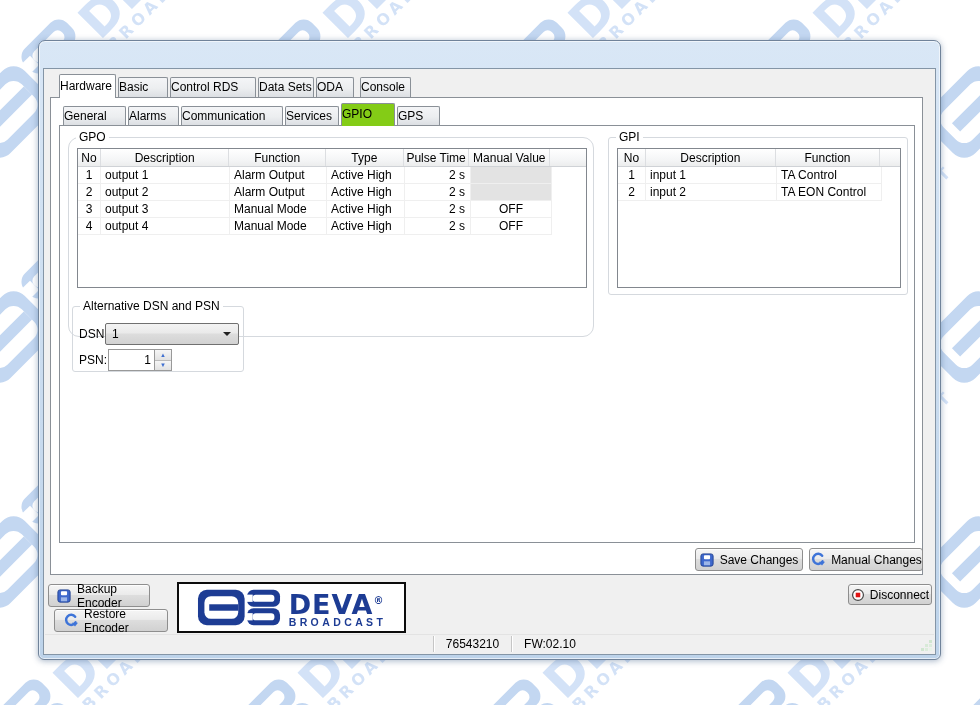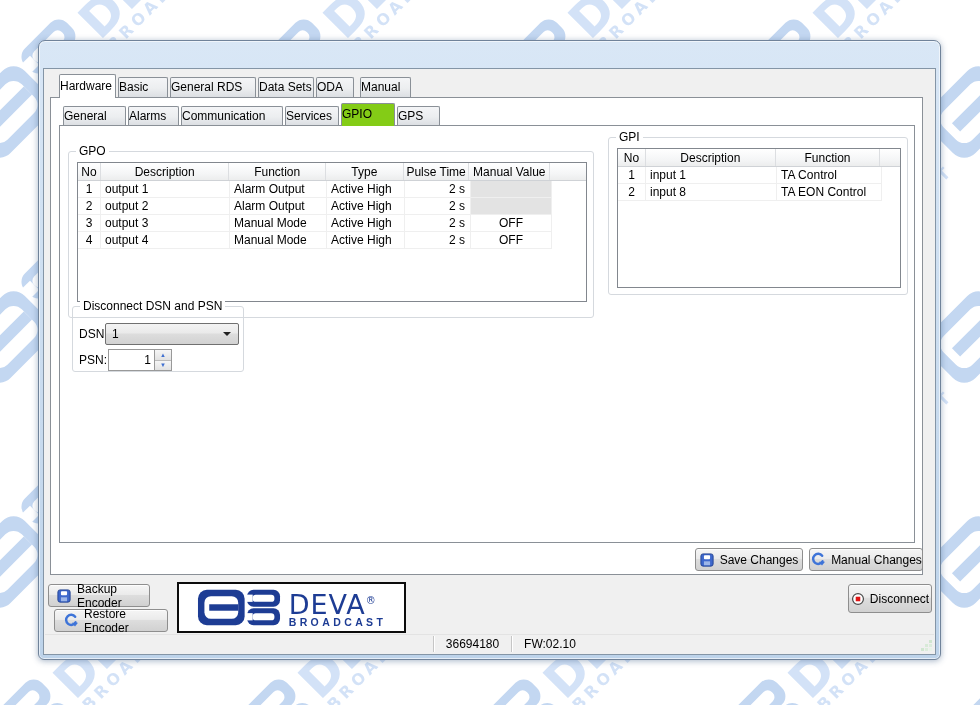--- a/index.html
+++ b/index.html
@@ -71,21 +71,21 @@
   .spin{position:absolute;border:1px solid #999;background:#fff;display:flex;}
   .spin-val{flex:1;text-align:right;line-height:20px;padding-right:3px;}
   .spin-btns{width:17px;border-left:1px solid #999;display:flex;flex-direction:column;}
   .spin-up,.spin-dn{flex:1;display:flex;align-items:center;justify-content:center;
        background:linear-gradient(#f6f6f6,#e2e2e2);font-size:6px;color:#3f6fd0;}
   .spin-up{border-bottom:1px solid #bbb;}
 
   
   .logobox{position:absolute;border:2px solid #0c0c0c;background:#fff;
            display:flex;align-items:center;justify-content:center;gap:8px;}
-  .deva-word{color:#1d3c94;font-weight:normal;font-size:27px;letter-spacing:1px;line-height:24px;font-family:"DejaVu Sans",sans-serif;}
+  .deva-word{color:#1d3c94;font-weight:bold;font-size:27px;letter-spacing:1px;line-height:24px;font-family:"DejaVu Sans",sans-serif;}
   .deva-reg{font-size:10px;vertical-align:super;}
   .deva-sub{color:#1d3c94;font-weight:bold;font-size:10.5px;letter-spacing:3.4px;line-height:10px;}
 
   
   .statusbar{position:absolute;left:1px;right:1px;bottom:1px;height:19px;background:#f0f0f0;
              border-top:1px solid #e3e3e3;}
   .sbcell{position:absolute;top:1px;bottom:1px;border-left:1px solid #c6c6c6;
           box-shadow:inset 1px 0 0 #fff;display:flex;align-items:center;justify-content:center;}
   .sb-green{background:#068006;color:#fff;font-weight:bold;justify-content:flex-start;padding-left:6px;}
   .grip{position:absolute;right:2px;bottom:2px;width:3px;height:3px;background:#e8f3e8;
@@ -136,37 +136,37 @@
     <use href="#wm" transform="translate(1030,700) rotate(-45)"></use>
   </svg>
 
   <div class="window">
 
 
     <div class="window-inner">
 
       <div class="tab active" style="left:15px;width:57px;">Hardware</div>
       <div class="tab" style="left:74px;width:50px;">Basic RDS</div>
-      <div class="tab" style="left:126px;width:86px;">General RDS</div>
+      <div class="tab" style="left:126px;width:86px;">Control RDS</div>
       <div class="tab" style="left:214px;width:56px;">Data Sets</div>
       <div class="tab" style="left:272px;width:38px;">ODA</div>
-      <div class="tab" style="left:316px;width:51px;">Manual</div>
+      <div class="tab" style="left:316px;width:51px;">Console</div>
 
       <div class="page" style="left:6px;top:28px;width:873px;height:478px;">
 
         <div class="subtab" style="left:12px;width:63px;">General</div>
         <div class="subtab" style="left:77px;width:51px;">Alarms</div>
         <div class="subtab" style="left:130px;width:102px;">Communication</div>
         <div class="subtab" style="left:234px;width:54px;">Services</div>
         <div class="subtab active" style="left:290px;width:54px;">GPIO</div>
         <div class="subtab" style="left:346px;width:43px;">GPS</div>
 
         <div class="page" style="left:8px;top:27px;width:856px;height:418px;">
 
-          <div class="grp" style="left:8px;top:25px;width:526px;height:167px;">
+          <div class="grp" style="left:8px;top:11px;width:526px;height:200px;border-radius:11px;">
             <span class="grp-legend">GPO</span>
             <div class="tbl" style="left:8px;top:10px;width:510px;height:140px;">
               <div class="thead">
                 <div class="th" style="width:23px;">No</div>
                 <div class="th" style="width:129px;">Description</div>
                 <div class="th" style="width:97px;">Function</div>
                 <div class="th" style="width:78px;">Type</div>
                 <div class="th" style="width:66px;">Pulse Time</div>
                 <div class="th" style="width:81px;">Manual Value</div>
                 <div class="th" style="width:36px;border-right:none;"></div>
@@ -215,28 +215,28 @@
                 <div class="th" style="width:105px;">Function</div>
                 <div class="th" style="width:20px;border-right:none;"></div>
               </div>
               <div class="trow">
                 <div class="td center" style="width:28px;">1</div>
                 <div class="td" style="width:131px;">input 1</div>
                 <div class="td" style="width:105px;">TA Control</div>
               </div>
               <div class="trow">
                 <div class="td center" style="width:28px;">2</div>
-                <div class="td" style="width:131px;">input 8</div>
+                <div class="td" style="width:131px;">input 2</div>
                 <div class="td" style="width:105px;">TA EON Control</div>
               </div>
             </div>
           </div>
 
           <div class="grp" style="left:12px;top:180px;width:172px;height:66px;">
-            <span class="grp-legend">Disconnect DSN and PSN</span>
+            <span class="grp-legend">Alternative DSN and PSN</span>
             <span class="abs" style="left:6px;top:20px;">DSN:</span>
             <div class="combo" style="left:32px;top:16px;width:134px;height:22px;">
               <span>1</span>
               <span class="combo-arrow"></span>
             </div>
             <span class="abs" style="left:6px;top:46px;">PSN:</span>
             <div class="spin" style="left:35px;top:42px;width:64px;height:22px;">
               <span class="spin-val">1</span>
               <div class="spin-btns">
                 <div class="spin-up">▲</div>
@@ -303,31 +303,31 @@
             <rect x="60" y="30" width="9" height="9" fill="#ffffff"></rect>
           </svg>
         </span>
         <span style="display:flex;flex-direction:column;align-items:flex-start;">
           <span class="deva-word"><span>DEVA</span><span class="deva-reg">®</span></span>
           <span class="deva-sub">BROADCAST</span>
         </span>
       </div>
 
 
-      <div class="btn" style="left:804px;top:515px;width:84px;height:29px;gap:5px;">
+      <div class="btn" style="left:804px;top:515px;width:84px;height:21px;gap:5px;">
         <span style="display:flex;">
           <svg width="14" height="14" viewBox="0 0 16 16">
             <circle cx="8" cy="8" r="6.2" fill="#ffffff" stroke="#4a4a4a" stroke-width="1.4"></circle>
             <rect x="5.4" y="5.4" width="5.2" height="5.2" fill="#e01414"></rect>
           </svg>
         </span>
         <span>Disconnect</span>
       </div>
 
       <div class="statusbar">
-        <div class="sbcell" style="left:388px;width:78px;">36694180</div>
+        <div class="sbcell" style="left:388px;width:78px;">76543210</div>
         <div class="sbcell" style="left:466px;width:77px;">FW:02.10</div>
         <div class="grip"></div>
       </div>
 
     </div>
   </div>
 </div>
 
 </body></html>

